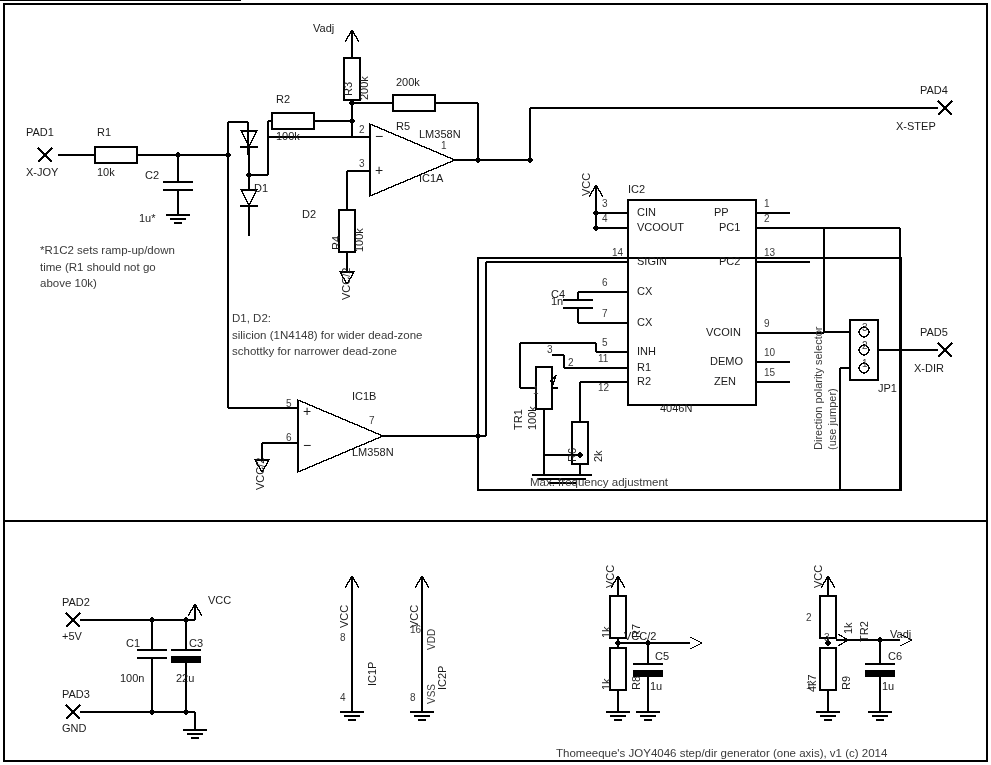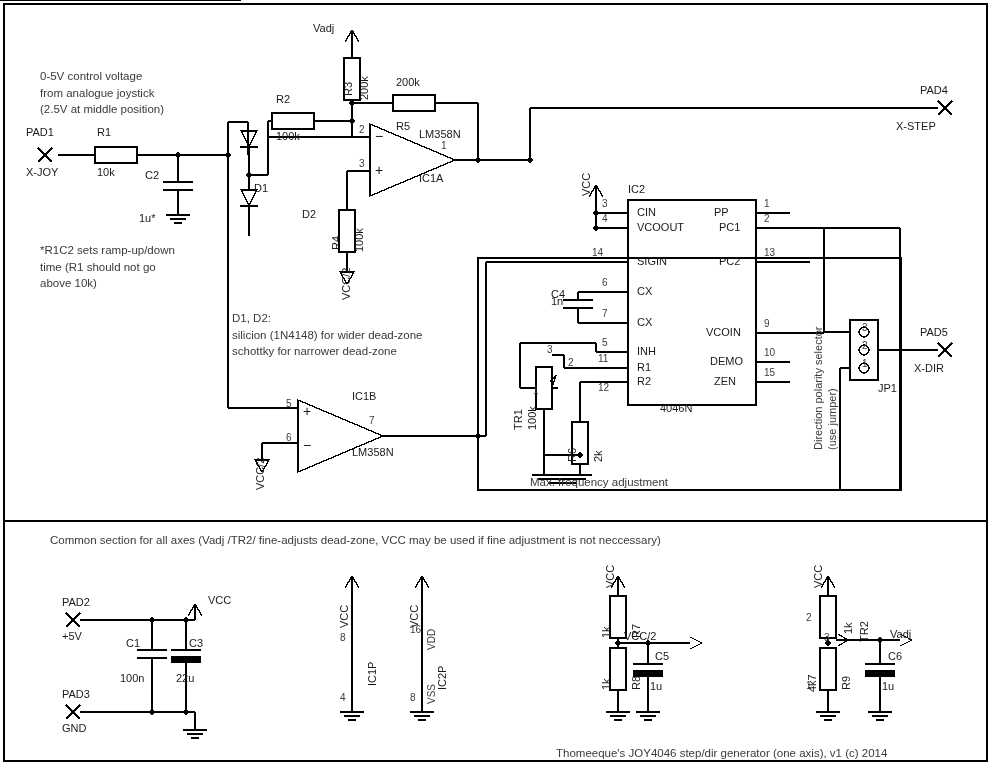--- a/index.html
+++ b/index.html
@@ -276,31 +276,27 @@
       <rect x="865" y="670" width="30" height="7" fill="#000" stroke="none"></rect>
       <line x1="880" y1="677" x2="880" y2="712"></line>
       <line x1="868" y1="712" x2="892" y2="712"></line>
       <line x1="872" y1="716" x2="888" y2="716"></line>
       <line x1="876" y1="720" x2="884" y2="720"></line>
       <circle cx="880" cy="640" r="2.6" fill="#000" stroke="none"></circle>
       <circle cx="828" cy="643" r="2.6" fill="#000" stroke="none"></circle>
     </g>
   </svg>
 
-  <div class="note" style="left:40px;top:68px;">0-5V control voltage
-from analogue joystick
-(2.5V at middle position)</div>
   <div class="note" style="left:40px;top:242px;">*R1C2 sets ramp-up/down
 time (R1 should not go
 above 10k)</div>
   <div class="note" style="left:232px;top:310px;">D1, D2:
 silicion (1N4148) for wider dead-zone
 schottky for narrower dead-zone</div>
   <div class="note" style="left:530px;top:474px;">Max. frequency adjustment</div>
-  <div class="note" style="left:50px;top:532px;">Common section for all axes (Vadj /TR2/ fine-adjusts dead-zone, VCC may be used if fine adjustment is not neccessary)</div>
   <div class="note" style="left:556px;top:745px;">Thomeeque's JOY4046 step/dir generator (one axis), v1 (c) 2014</div>
 
   <div class="lbl rot90" style="left:812px;top:450px;">Direction polarity selector
 (use jumper)</div>
 
   <div class="lbl b" style="left:26px;top:126px;">PAD1</div>
   <div class="lbl b" style="left:26px;top:166px;">X-JOY</div>
 
   <div class="lbl b" style="left:920px;top:84px;">PAD4</div>
   <div class="lbl b" style="left:896px;top:120px;">X-STEP</div>
@@ -362,21 +358,21 @@
   <div class="lbl b" style="left:637px;top:221px;">VCOOUT</div>
   <div class="lbl b" style="left:637px;top:255px;">SIGIN</div>
   <div class="lbl b" style="left:637px;top:285px;">CX</div>
   <div class="lbl b" style="left:637px;top:316px;">CX</div>
   <div class="lbl b" style="left:637px;top:345px;">INH</div>
   <div class="lbl b" style="left:637px;top:361px;">R1</div>
   <div class="lbl b" style="left:637px;top:375px;">R2</div>
 
   <div class="lbl sm" style="left:602px;top:198px;">3</div>
   <div class="lbl sm" style="left:602px;top:213px;">4</div>
-  <div class="lbl sm" style="left:592px;top:247px;text-align:right;">14</div>
+  <div class="lbl sm" style="left:612px;top:247px;text-align:right;">14</div>
   <div class="lbl sm" style="left:602px;top:277px;">6</div>
   <div class="lbl sm" style="left:602px;top:308px;">7</div>
   <div class="lbl sm" style="left:602px;top:337px;">5</div>
   <div class="lbl sm" style="left:598px;top:353px;">11</div>
   <div class="lbl sm" style="left:598px;top:382px;">12</div>
 
   <div class="lbl b" style="left:714px;top:206px;">PP</div>
   <div class="lbl b" style="left:719px;top:221px;">PC1</div>
   <div class="lbl b" style="left:719px;top:255px;">PC2</div>
   <div class="lbl b" style="left:706px;top:326px;">VCOIN</div>

